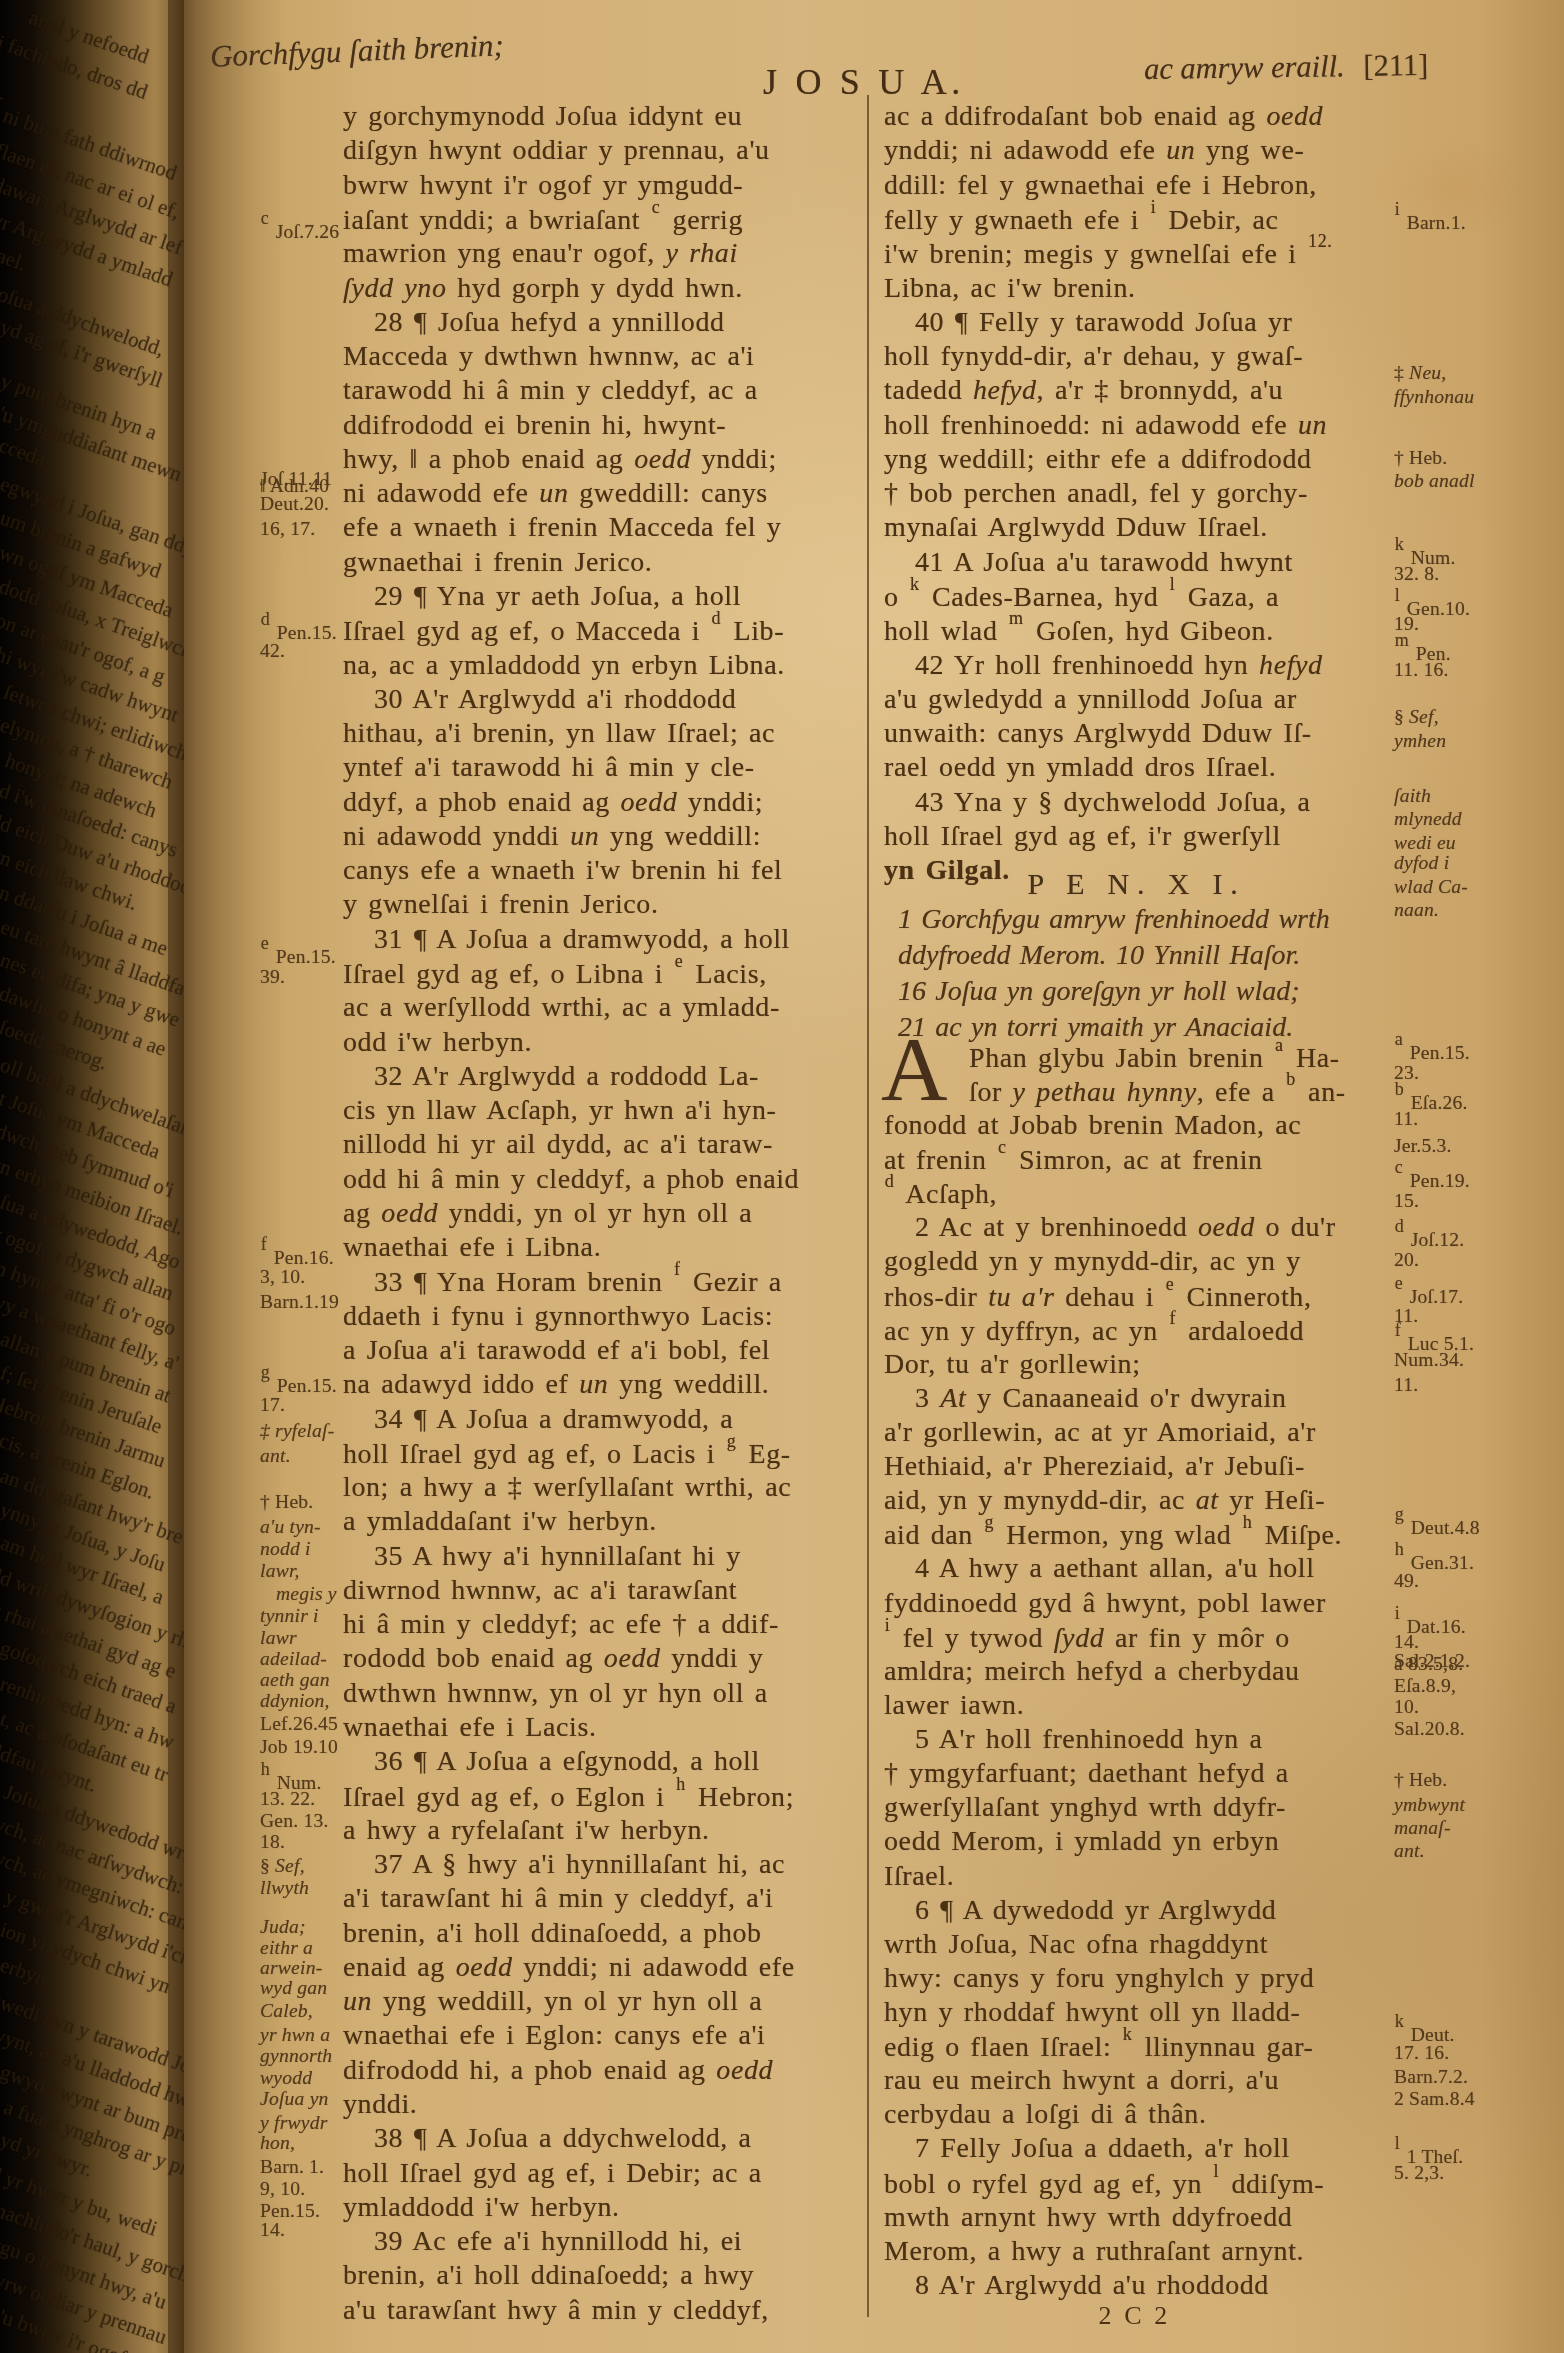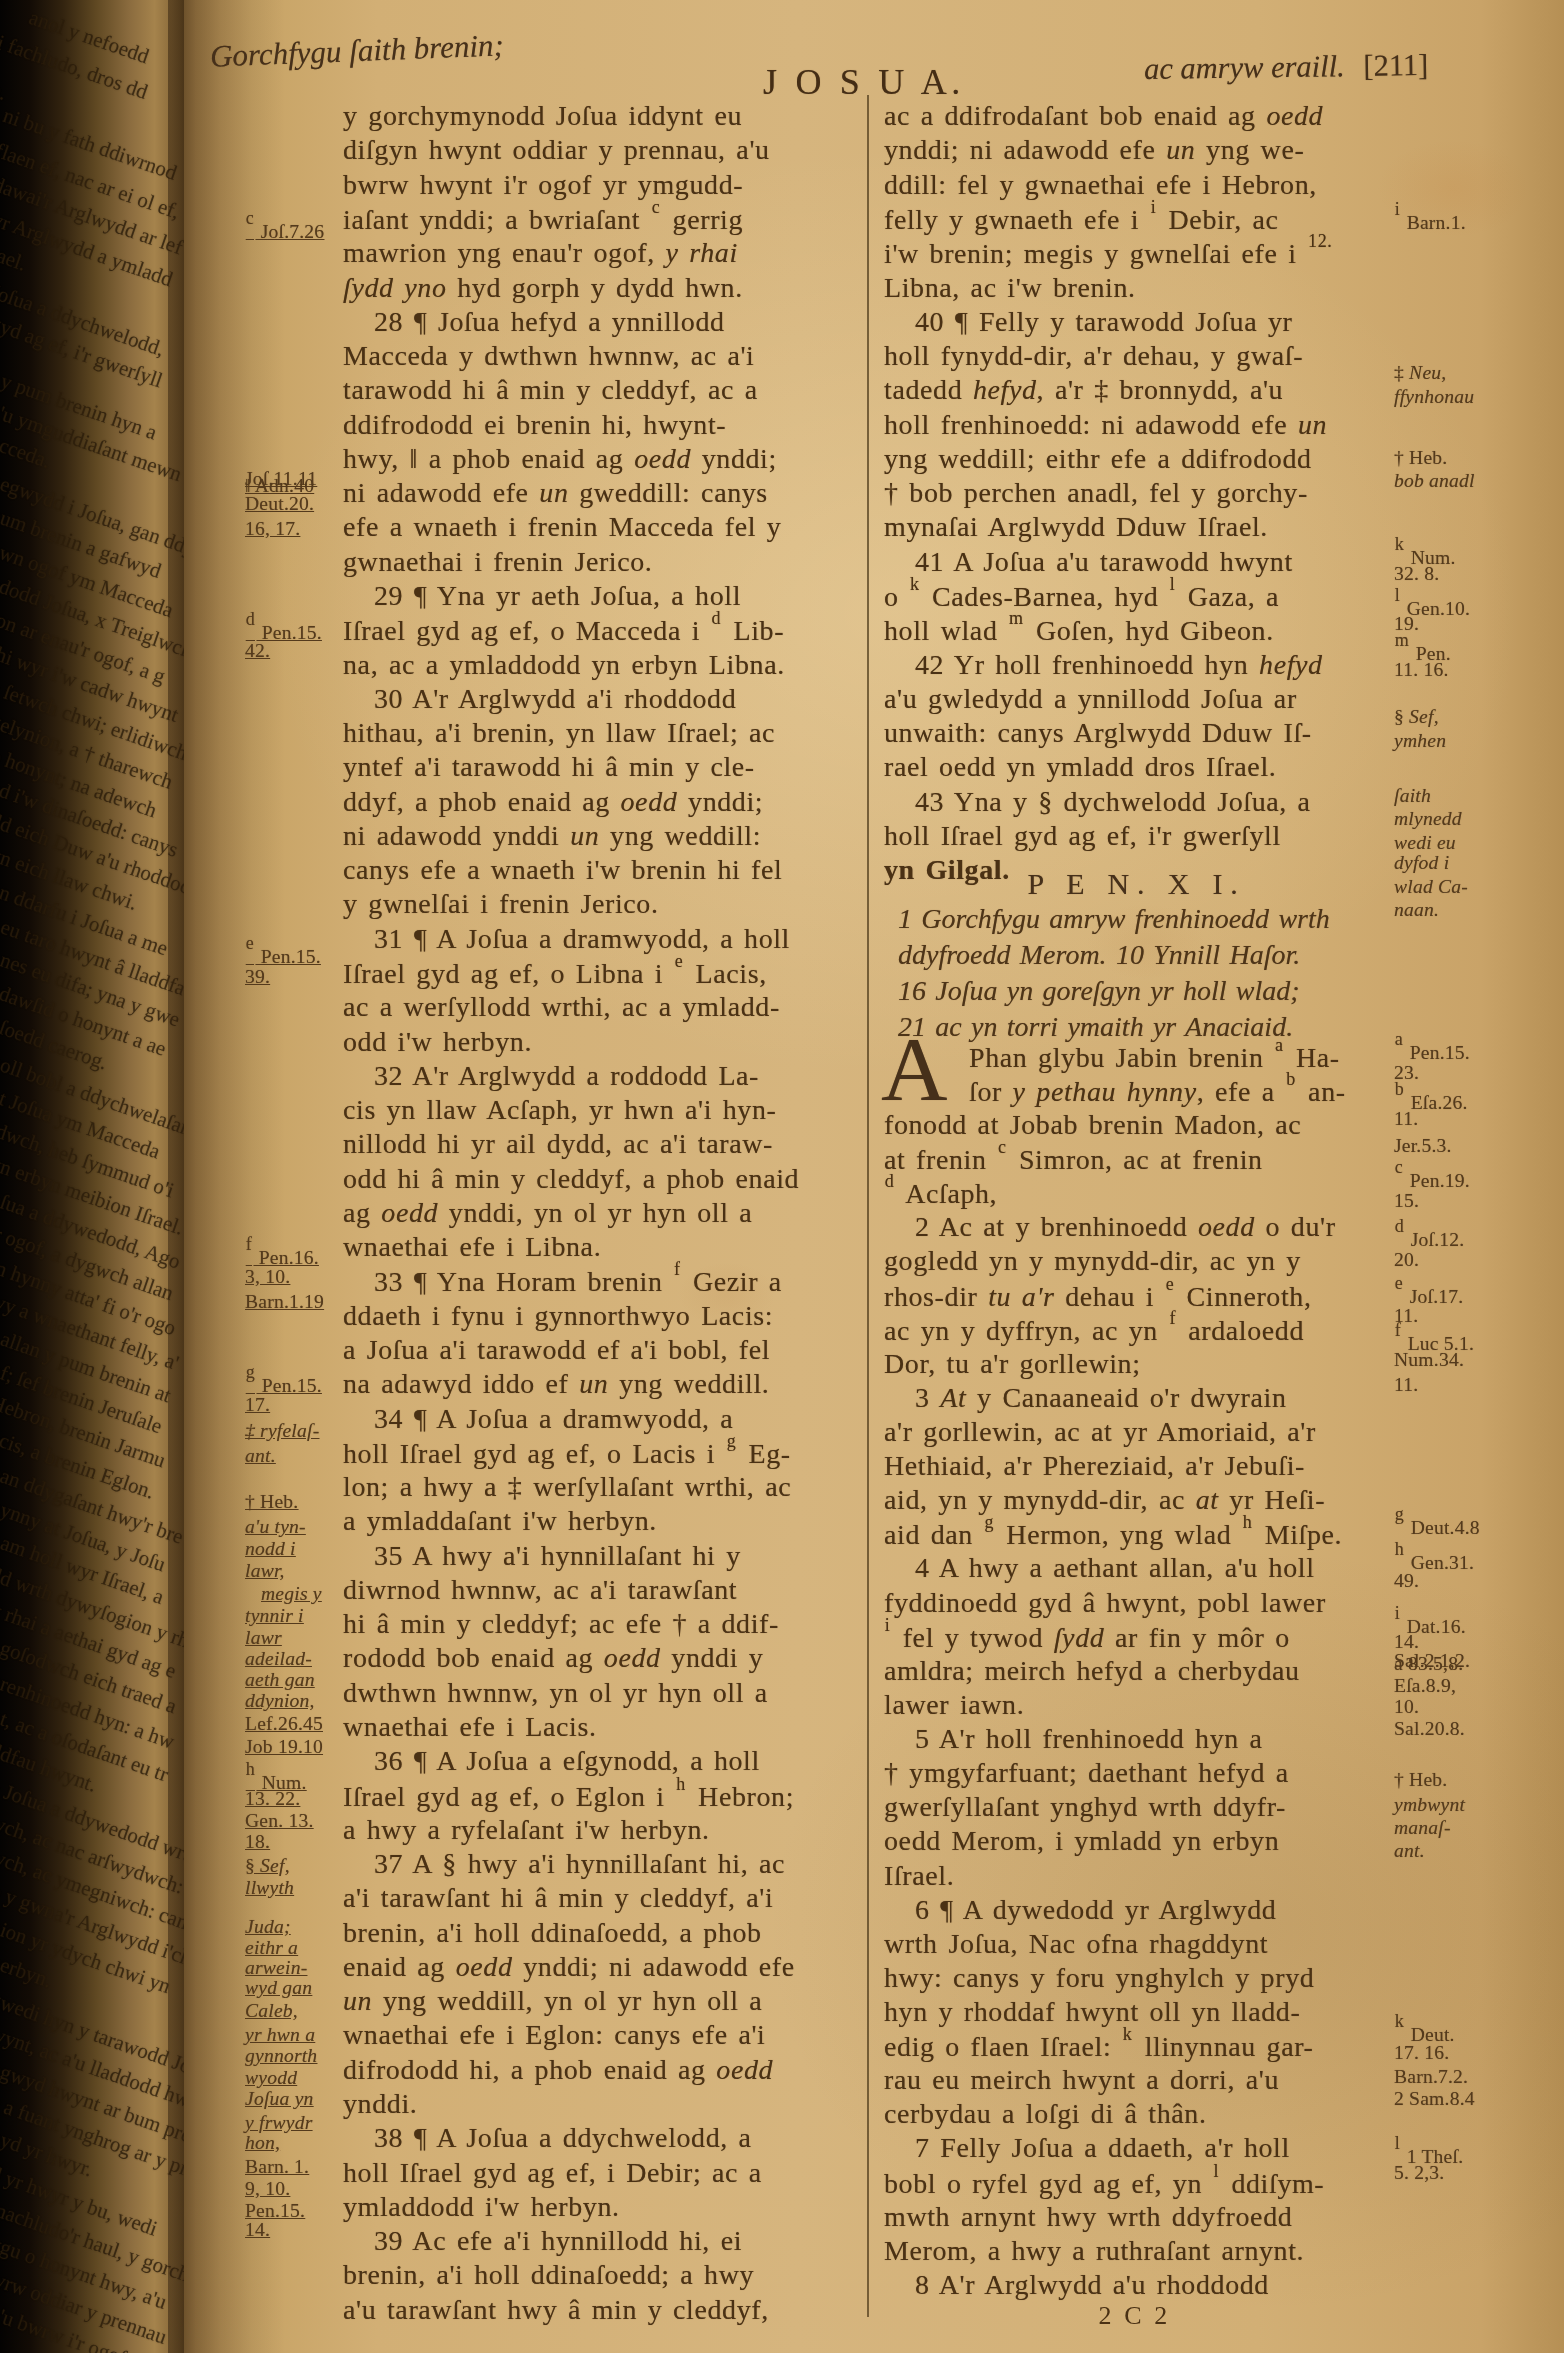--- a/index.html
+++ b/index.html
@@ -44,21 +44,21 @@
   .tl i,.mn i{font-style:italic;}
   .chap{position:absolute;left:884px;width:505px;text-align:center;font-size:30px;color:#46301a;
         letter-spacing:7.8px;text-shadow:0 0 0.8px rgba(70,45,20,.5);}
   .sum{position:absolute;left:898px;white-space:nowrap;font-size:28px;font-style:italic;color:#4d3418;
        word-spacing:2.3px;text-shadow:0 0 0.8px rgba(66,42,18,.5);}
   .dropcap{position:absolute;left:881px;top:1030px;font-size:92px;line-height:78px;color:#46301a;
        text-shadow:0 0 0.8px rgba(70,45,20,.5);}
   
   .mn{position:absolute;white-space:nowrap;font-size:19.6px;color:#543a1c;letter-spacing:0.2px;
       text-shadow:0 0 0.8px rgba(70,48,22,.5);}
-  .mnl{left:245px;text-decoration:underline;}
+  .mnl{left:260px;}
   .mnr{left:1394px;}
   .sig{position:absolute;left:884px;width:501px;top:2301px;text-align:center;font-size:26px;
        color:#4a3114;letter-spacing:3.1px;}
 </style>
 </head>
 <body>
 
 <div class="page"></div>
 <div class="spine" id="spine">
     <div class="frag" style="top: 4.7px; left: 34px;">anol y nefoedd</div>

